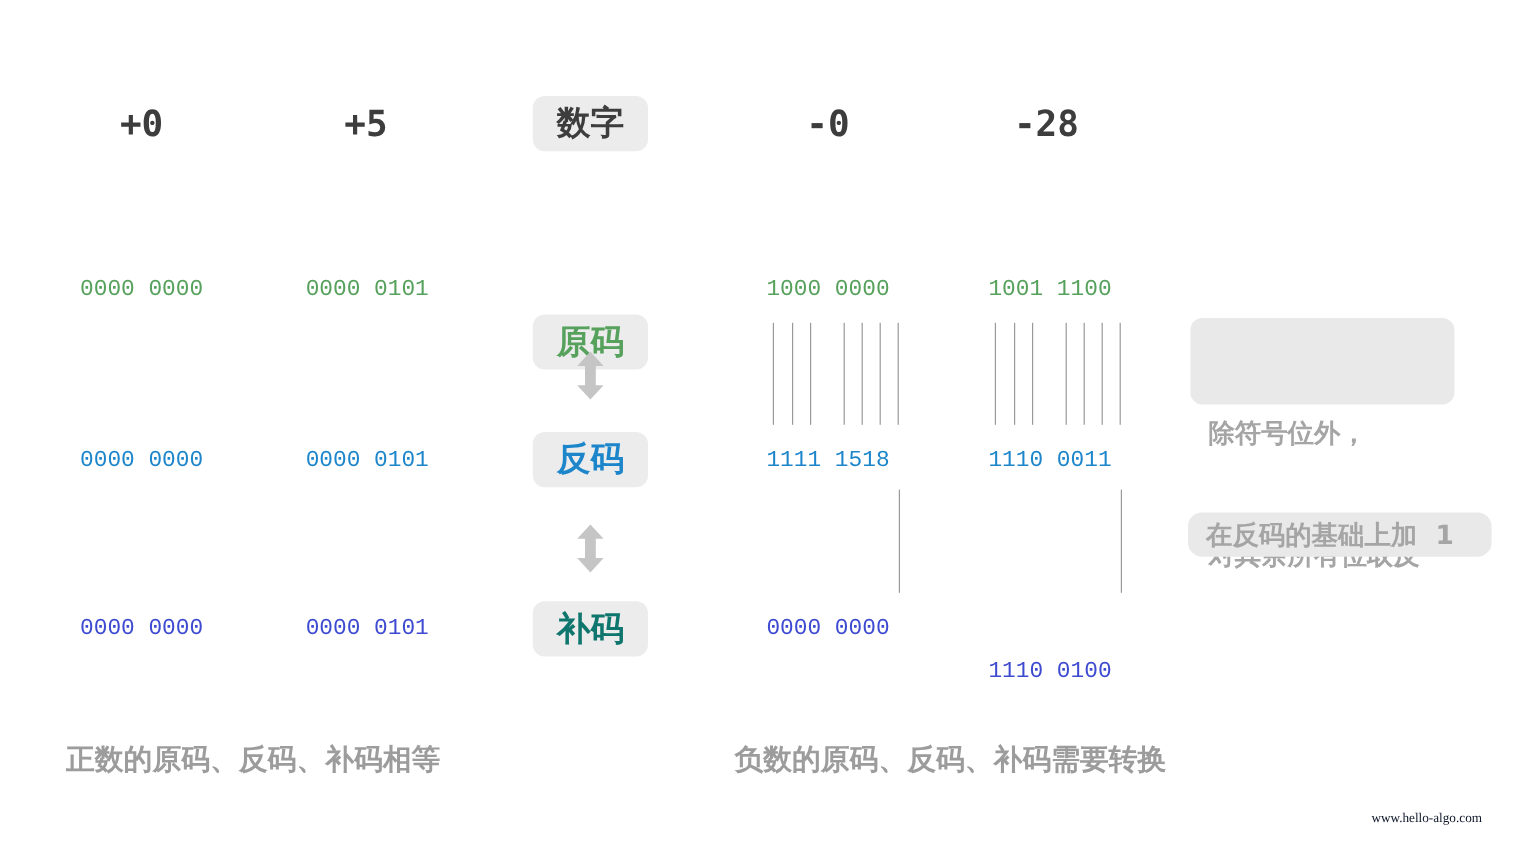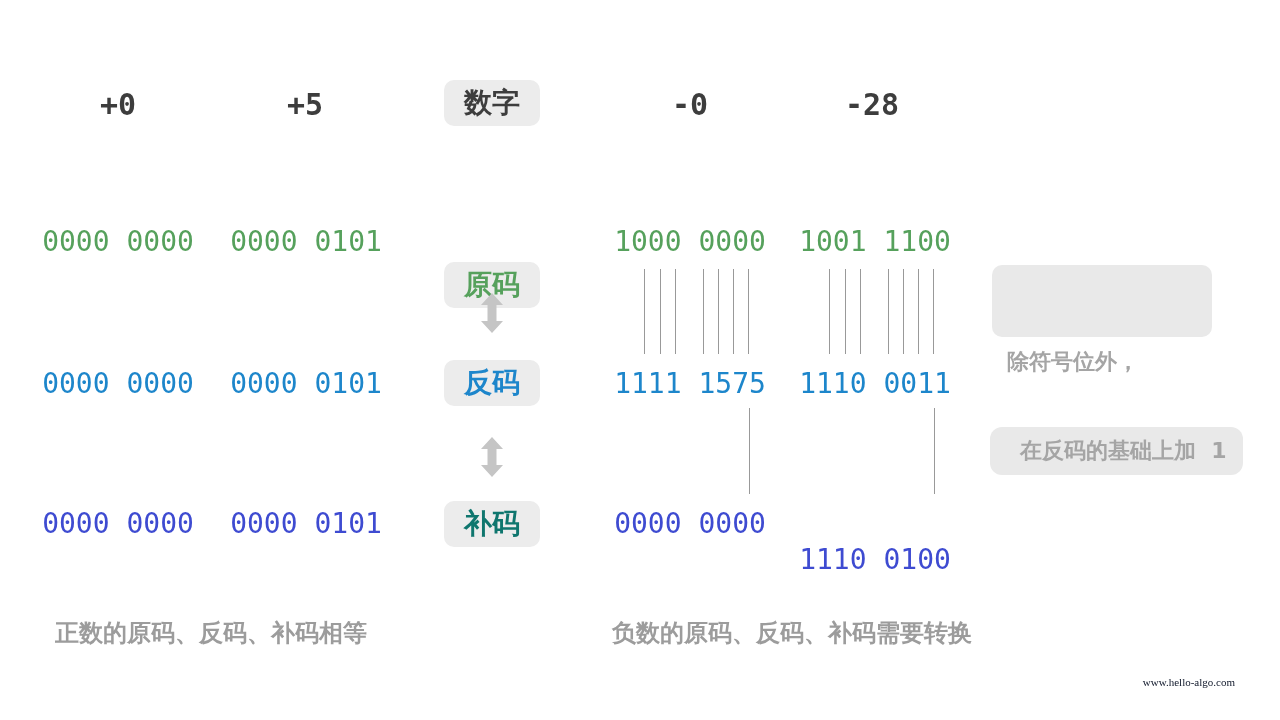--- a/index.html
+++ b/index.html
@@ -7,21 +7,21 @@
        font-family:"DejaVu Sans", sans-serif;}
   .canvas{position:relative;width:1280px;height:720px;background:#ffffff;}
 
   .cell{position:absolute;transform:translate(-50%,-50%);white-space:nowrap;}
 
   .mono{font-family:"DejaVu Sans Mono", monospace;}
 
   .hdr{font-family:"DejaVu Sans Mono", monospace;font-weight:bold;
        font-size:30px;color:#3d3d3d;}
 
-  .bin{font-size:28px;font-weight:normal;letter-spacing:0;}
+  .bin{font-size:19px;font-weight:normal;letter-spacing:0;font-family:Liberation Mono, monospace;}
   .bin.green {color:#56a15c;}
   .bin.blue  {color:#1d86cb;}
   .bin.indigo{color:#3e4bd1;}
 
   .badge{position:absolute;transform:translate(-50%,-50%);
          width:96px;height:46px;border-radius:10px;background:#ececec;
          display:flex;align-items:center;justify-content:center;
          font-weight:bold;font-size:28px;}
   .badge.dark  {color:#3d3d3d;}
   .badge.green {color:#56a15c;}
@@ -31,22 +31,22 @@
   .arrow{position:absolute;transform:translate(-50%,-50%);width:26px;height:42px;}
 
   .tick{position:absolute;width:1px;background:#999999;}
   .tick.long{top:269px;height:85px;}
   .tick.single{top:408px;height:86px;}
 
   .note{position:absolute;background:#e9e9e9;border-radius:10px;
         color:#a5a5a5;font-weight:bold;font-size:22px;white-space:pre;}
   .note1{left:992px;top:265px;width:220px;height:72px;
          padding:12px 0 0 15px;box-sizing:border-box;line-height:34px;}
-  .note2{left:990px;top:427px;width:253px;height:48px;border-radius:12px;
-         display:flex;align-items:center;padding-left:30px;box-sizing:border-box;}
+  .note2{left:990px;top:427px;width:253px;height:37px;border-radius:12px;
+         display:flex;align-items:center;padding-left:15px;box-sizing:border-box;}
 
   .caption{position:absolute;font-weight:bold;font-size:24px;color:#9c9c9c;
            white-space:nowrap;}
 
   .footer{position:absolute;right:45px;top:676px;
           font-family:Liberation Serif, serif;
           font-size:11px;color:#0f172a;}
 </style>
 </head>
 <body>
@@ -80,21 +80,21 @@
   <div class="tick long" style="left:918px;"></div>
   <div class="tick long" style="left:933px;"></div>
 
   <svg class="arrow" style="left:492px;top:313px;" viewBox="0 0 26 42">
     <path d="M13 1 L24 13 L17.5 13 L17.5 29 L24 29 L13 41 L2 29 L8.5 29 L8.5 13 L2 13 Z" fill="#c5c5c5"></path>
   </svg>
 
   <div class="cell mono bin blue" style="left:118px;top:383px;">0000 0000</div>
   <div class="cell mono bin blue" style="left:306px;top:383px;">0000 0101</div>
   <div class="badge blue" style="left:492px;top:383px;">反码</div>
-  <div class="cell mono bin blue" style="left:690px;top:383px;">1111 1575</div>
+  <div class="cell mono bin blue" style="left:690px;top:383px;">1111 1518</div>
   <div class="cell mono bin blue" style="left:875px;top:383px;">1110 0011</div>
 
   <div class="tick single" style="left:749px;"></div>
   <div class="tick single" style="left:934px;"></div>
 
   <svg class="arrow" style="left:492px;top:457px;" viewBox="0 0 26 42">
     <path d="M13 1 L24 13 L17.5 13 L17.5 29 L24 29 L13 41 L2 29 L8.5 29 L8.5 13 L2 13 Z" fill="#c5c5c5"></path>
   </svg>
 
   <div class="cell mono bin indigo" style="left:118px;top:523px;">0000 0000</div>

